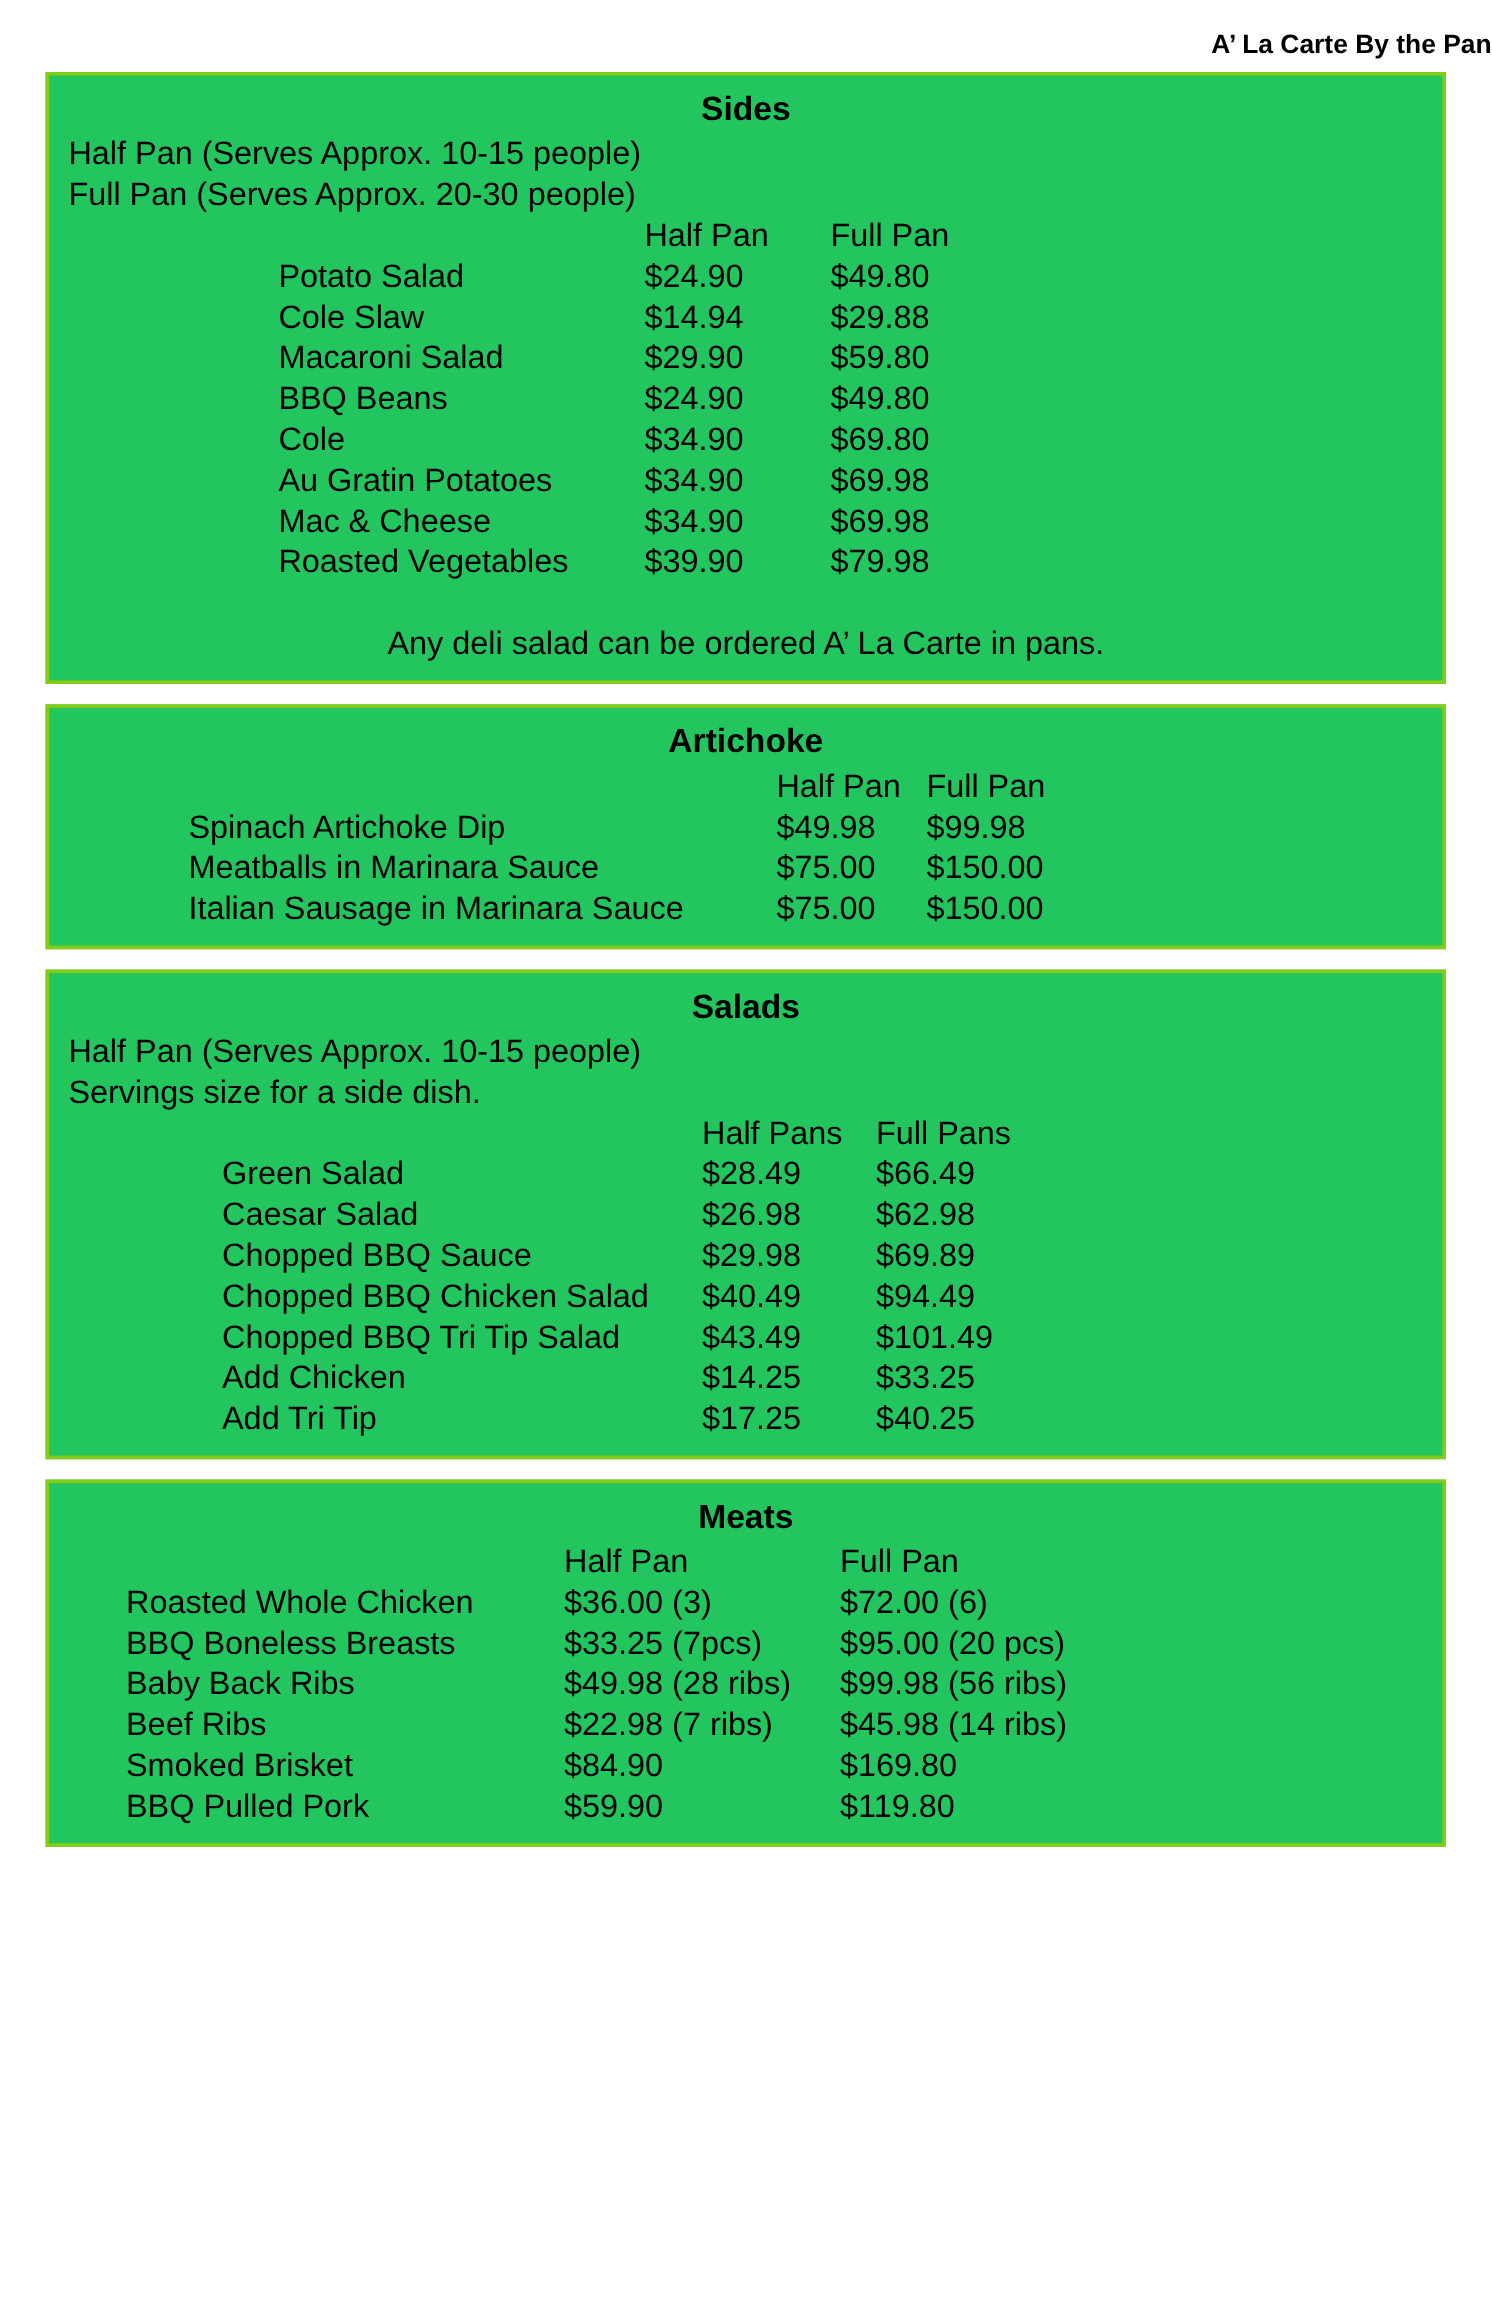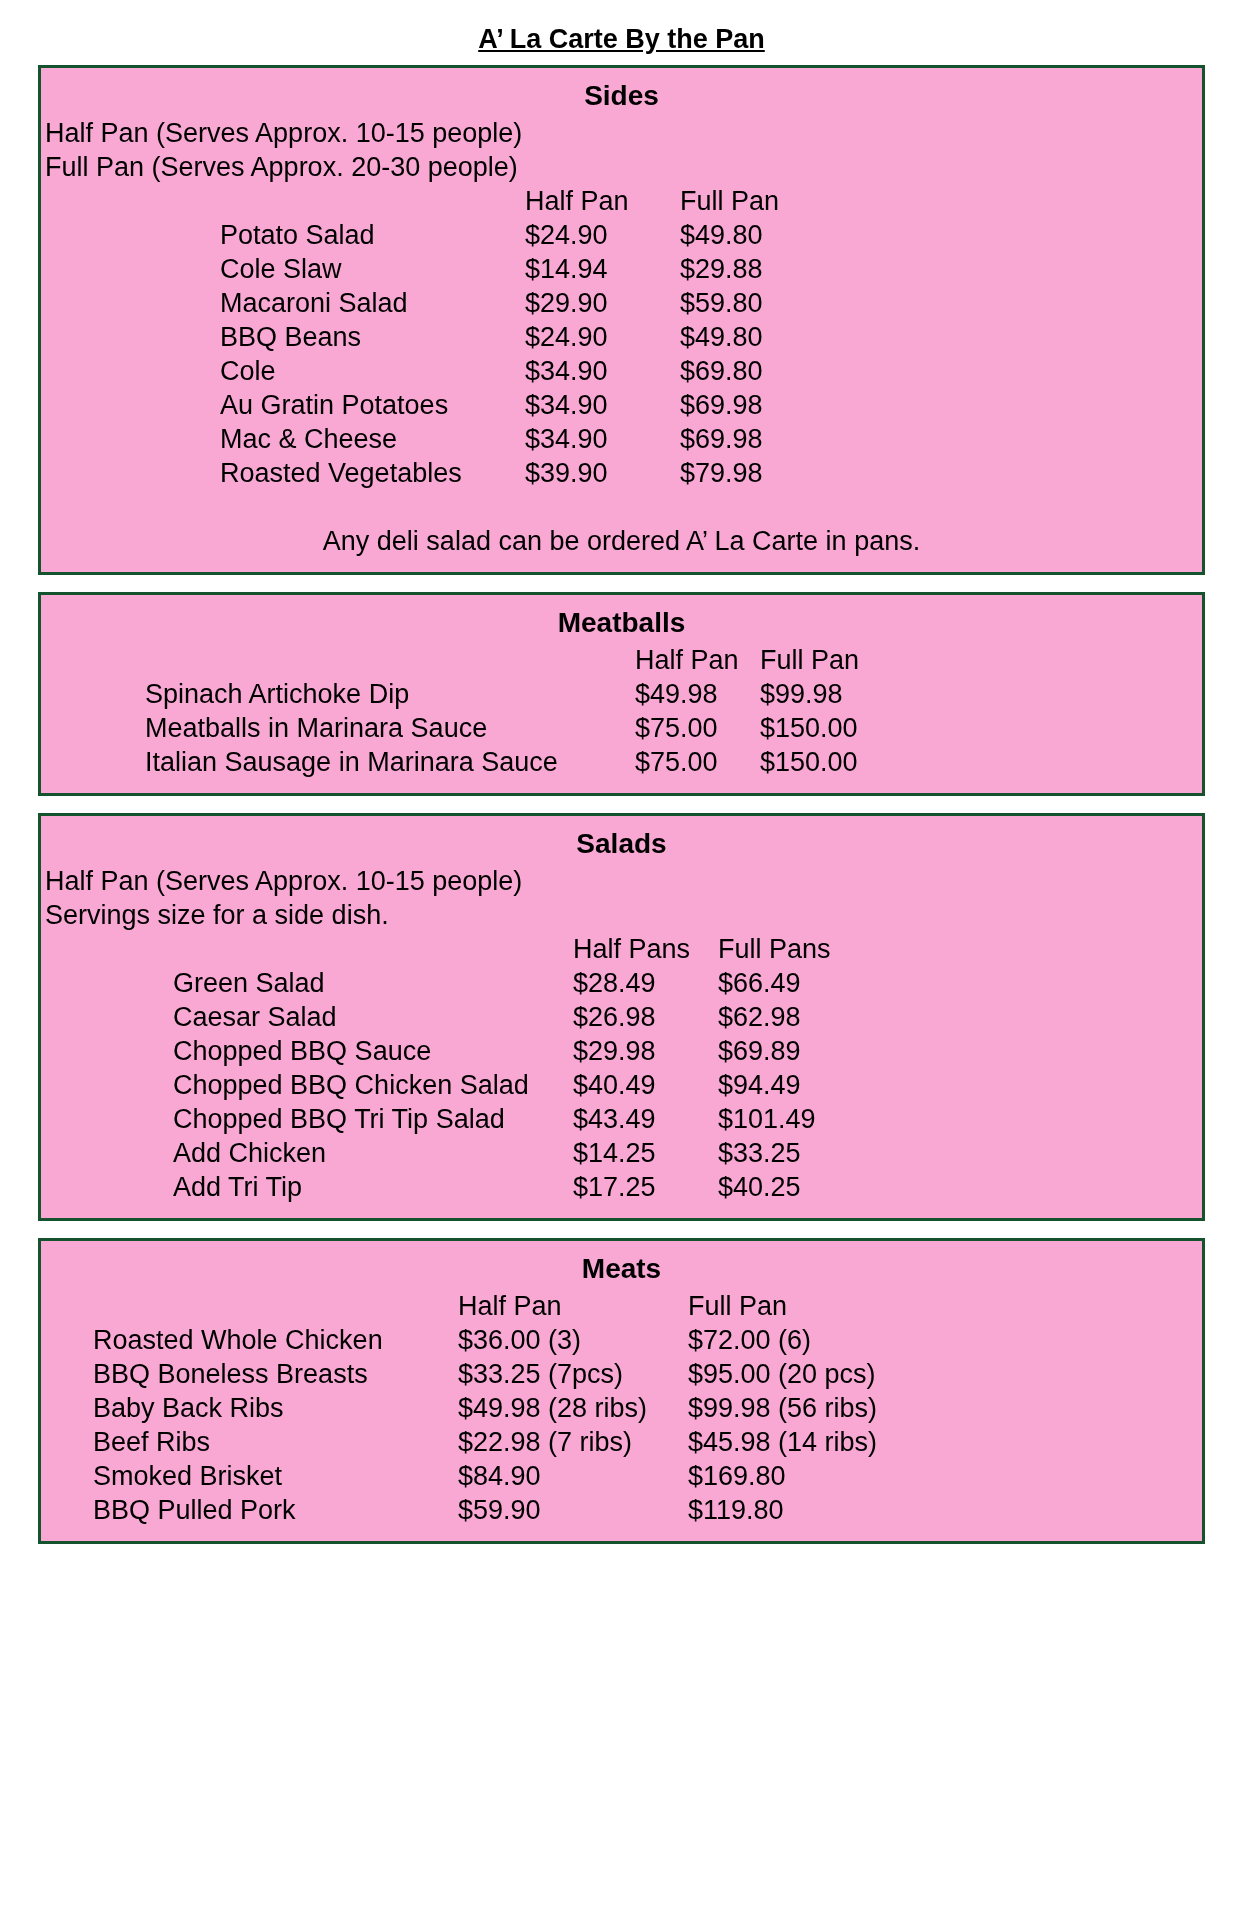--- a/index.html
+++ b/index.html
@@ -6,32 +6,31 @@
   html, body { margin: 0; padding: 0; }
   body {
     width: 1243px;
     height: 1920px;
     background: #ffffff;
     color: #000000;
     font-family: "Liberation Sans", "DejaVu Sans", sans-serif;
     font-size: 27px;
   }
   .page-title {
-    text-align: center;
+    text-align: right;
     font-weight: 700;
-    font-size: 27px;
+    font-size: 22px;
     margin: 0;
     padding: 24px 0 10px;
-    text-decoration: underline;
   }
   .menu-box {
-    border: 3px solid #14532d;
+    border: 3px solid #84cc16;
     margin: 0 38px 17px;
-    padding: 8px 4px 14px;
-    background: #f9a8d4;
+    padding: 8px 16px 14px;
+    background: #22c55e;
   }
   .section-title {
     text-align: center;
     font-weight: 700;
     font-size: 28px;
     margin: 2px 0;
     line-height: 36px;
   }
   .subtitle {
     text-align: left;
@@ -108,21 +107,21 @@
         <div class="grid sides">
           <span>Roasted Vegetables</span>
           <span>$39.90</span>
           <span>$79.98</span>
         </div>
       </div>
     <p class="note">Any deli salad can be ordered A’ La Carte in pans.</p>
   </section>
 
   <section class="menu-box">
-    <h2 class="section-title">Meatballs</h2>
+    <h2 class="section-title">Artichoke</h2>
     <div class="grid appetizers">
       <span></span>
       <span>Half Pan</span>
       <span>Full Pan</span>
     </div>
     <div>
         <div class="grid appetizers">
           <span>Spinach Artichoke Dip</span>
           <span>$49.98</span>
           <span>$99.98</span>

